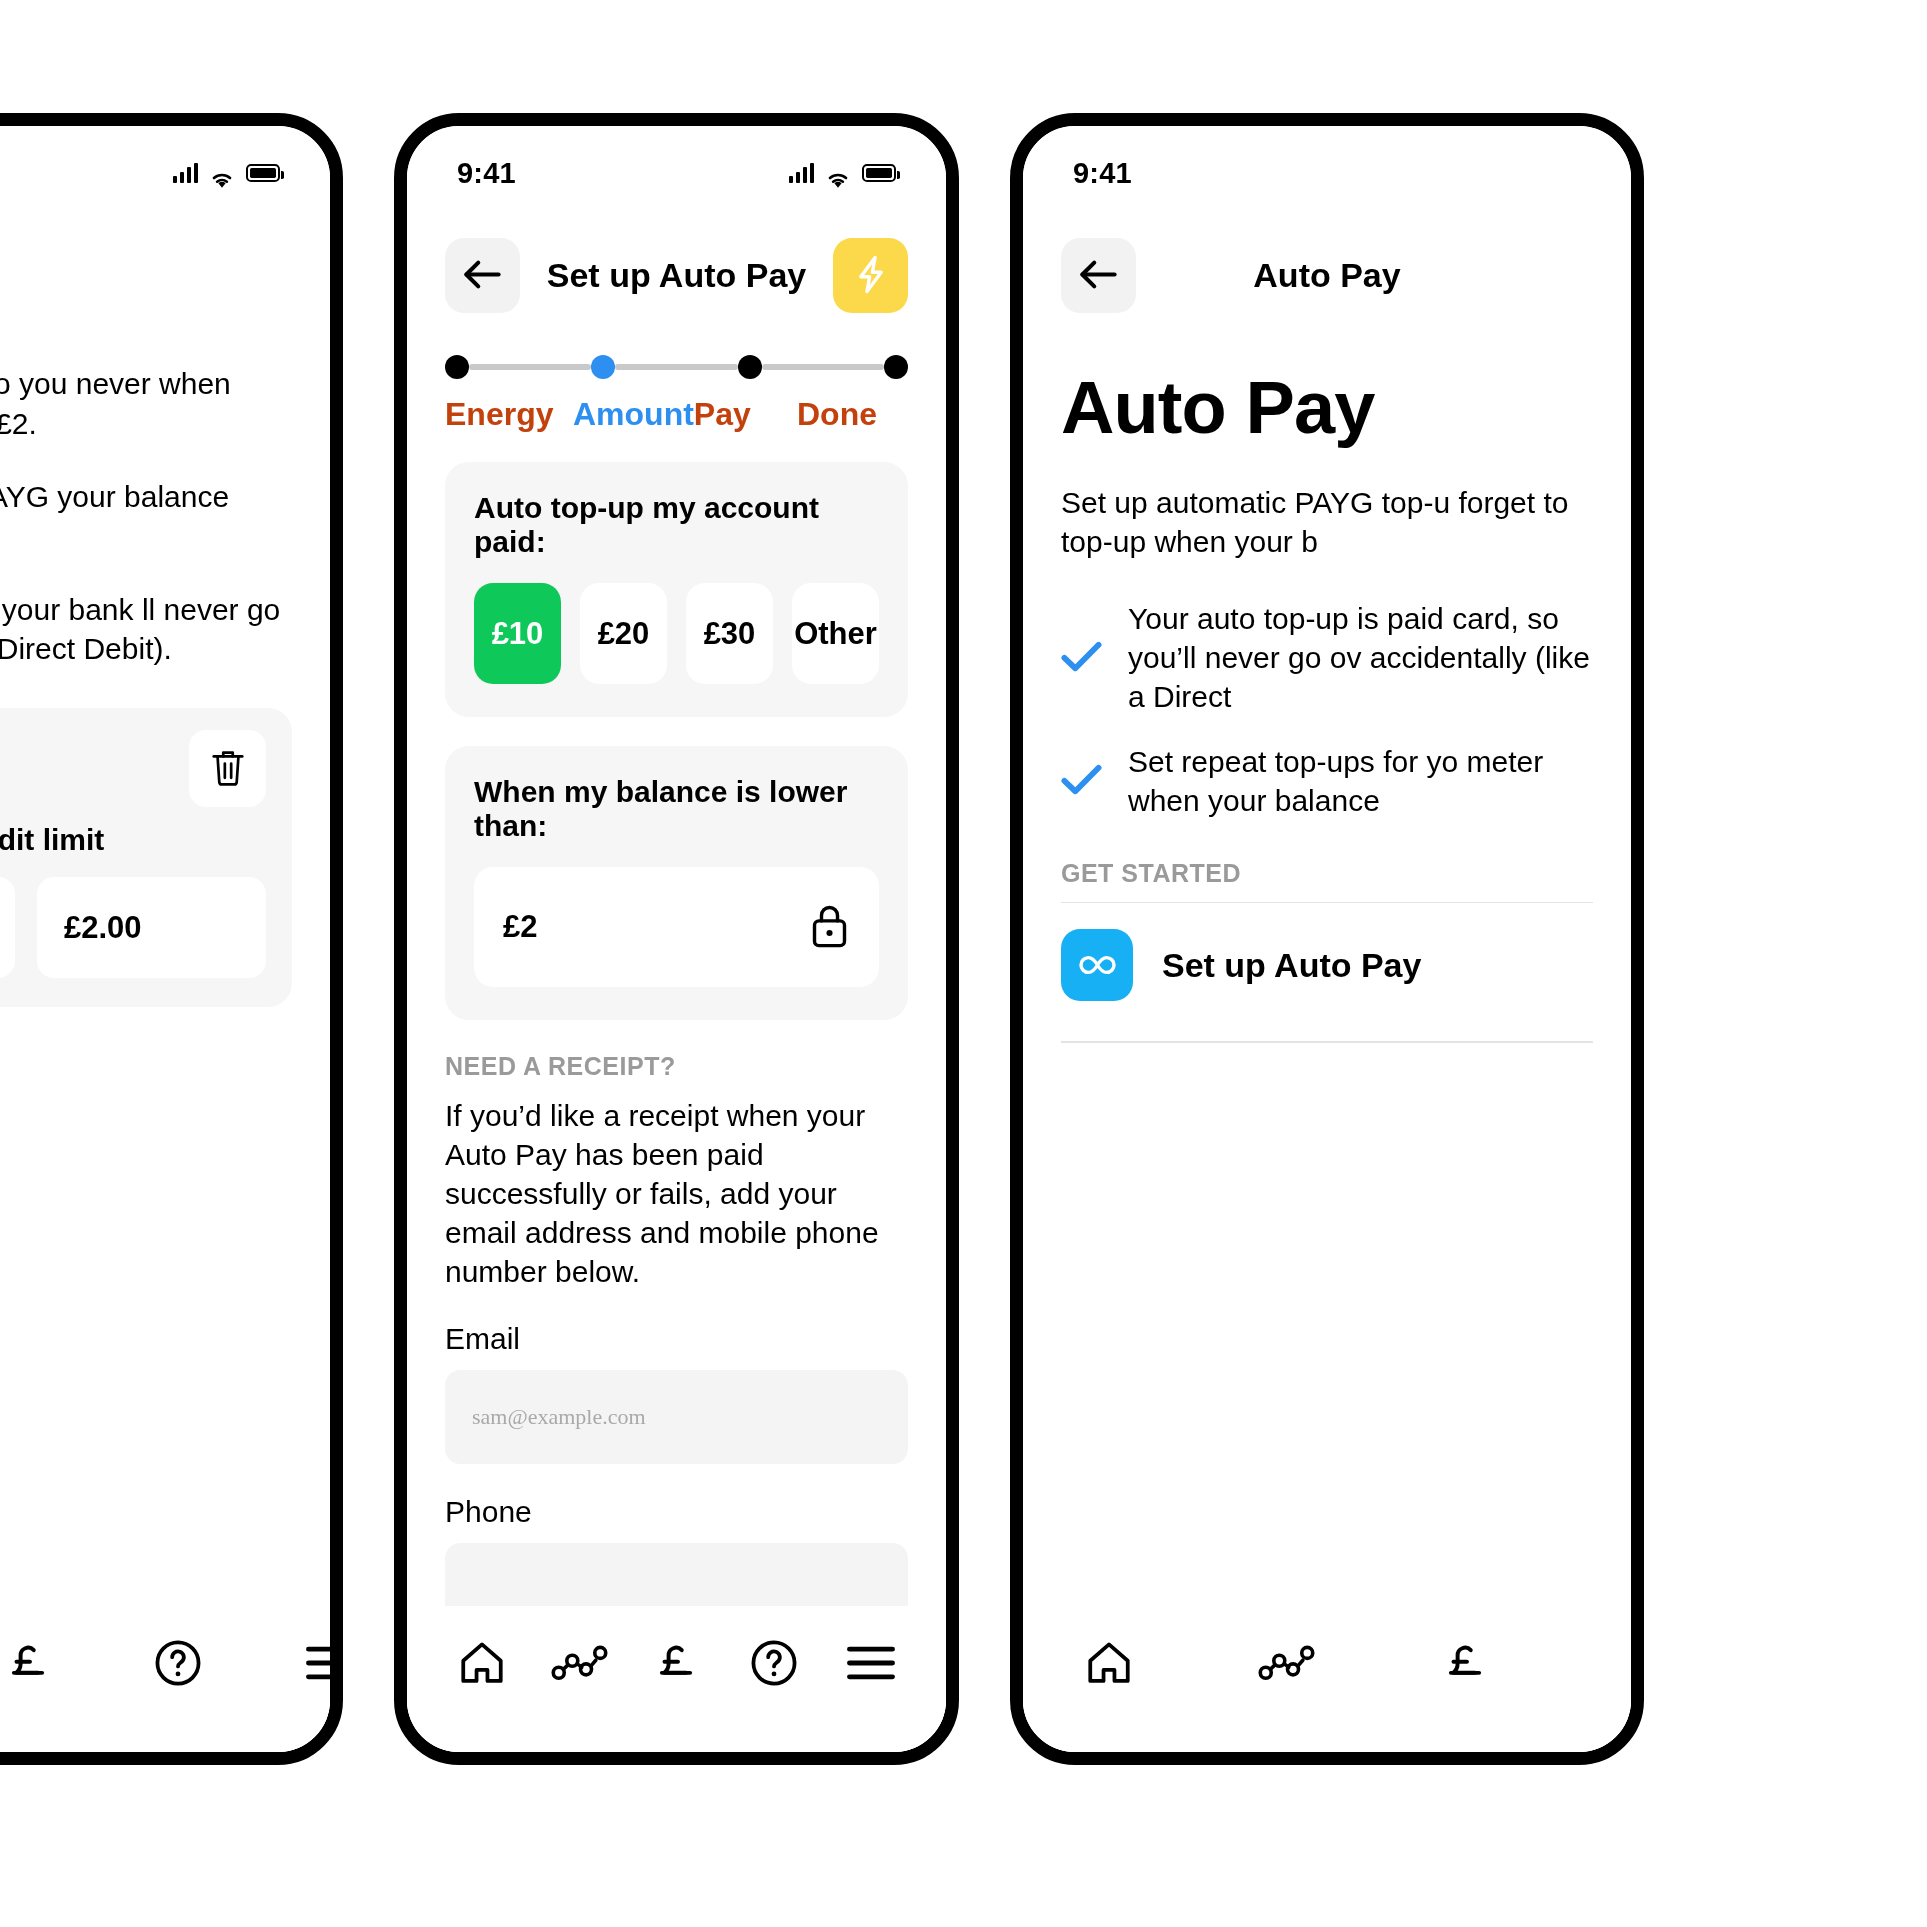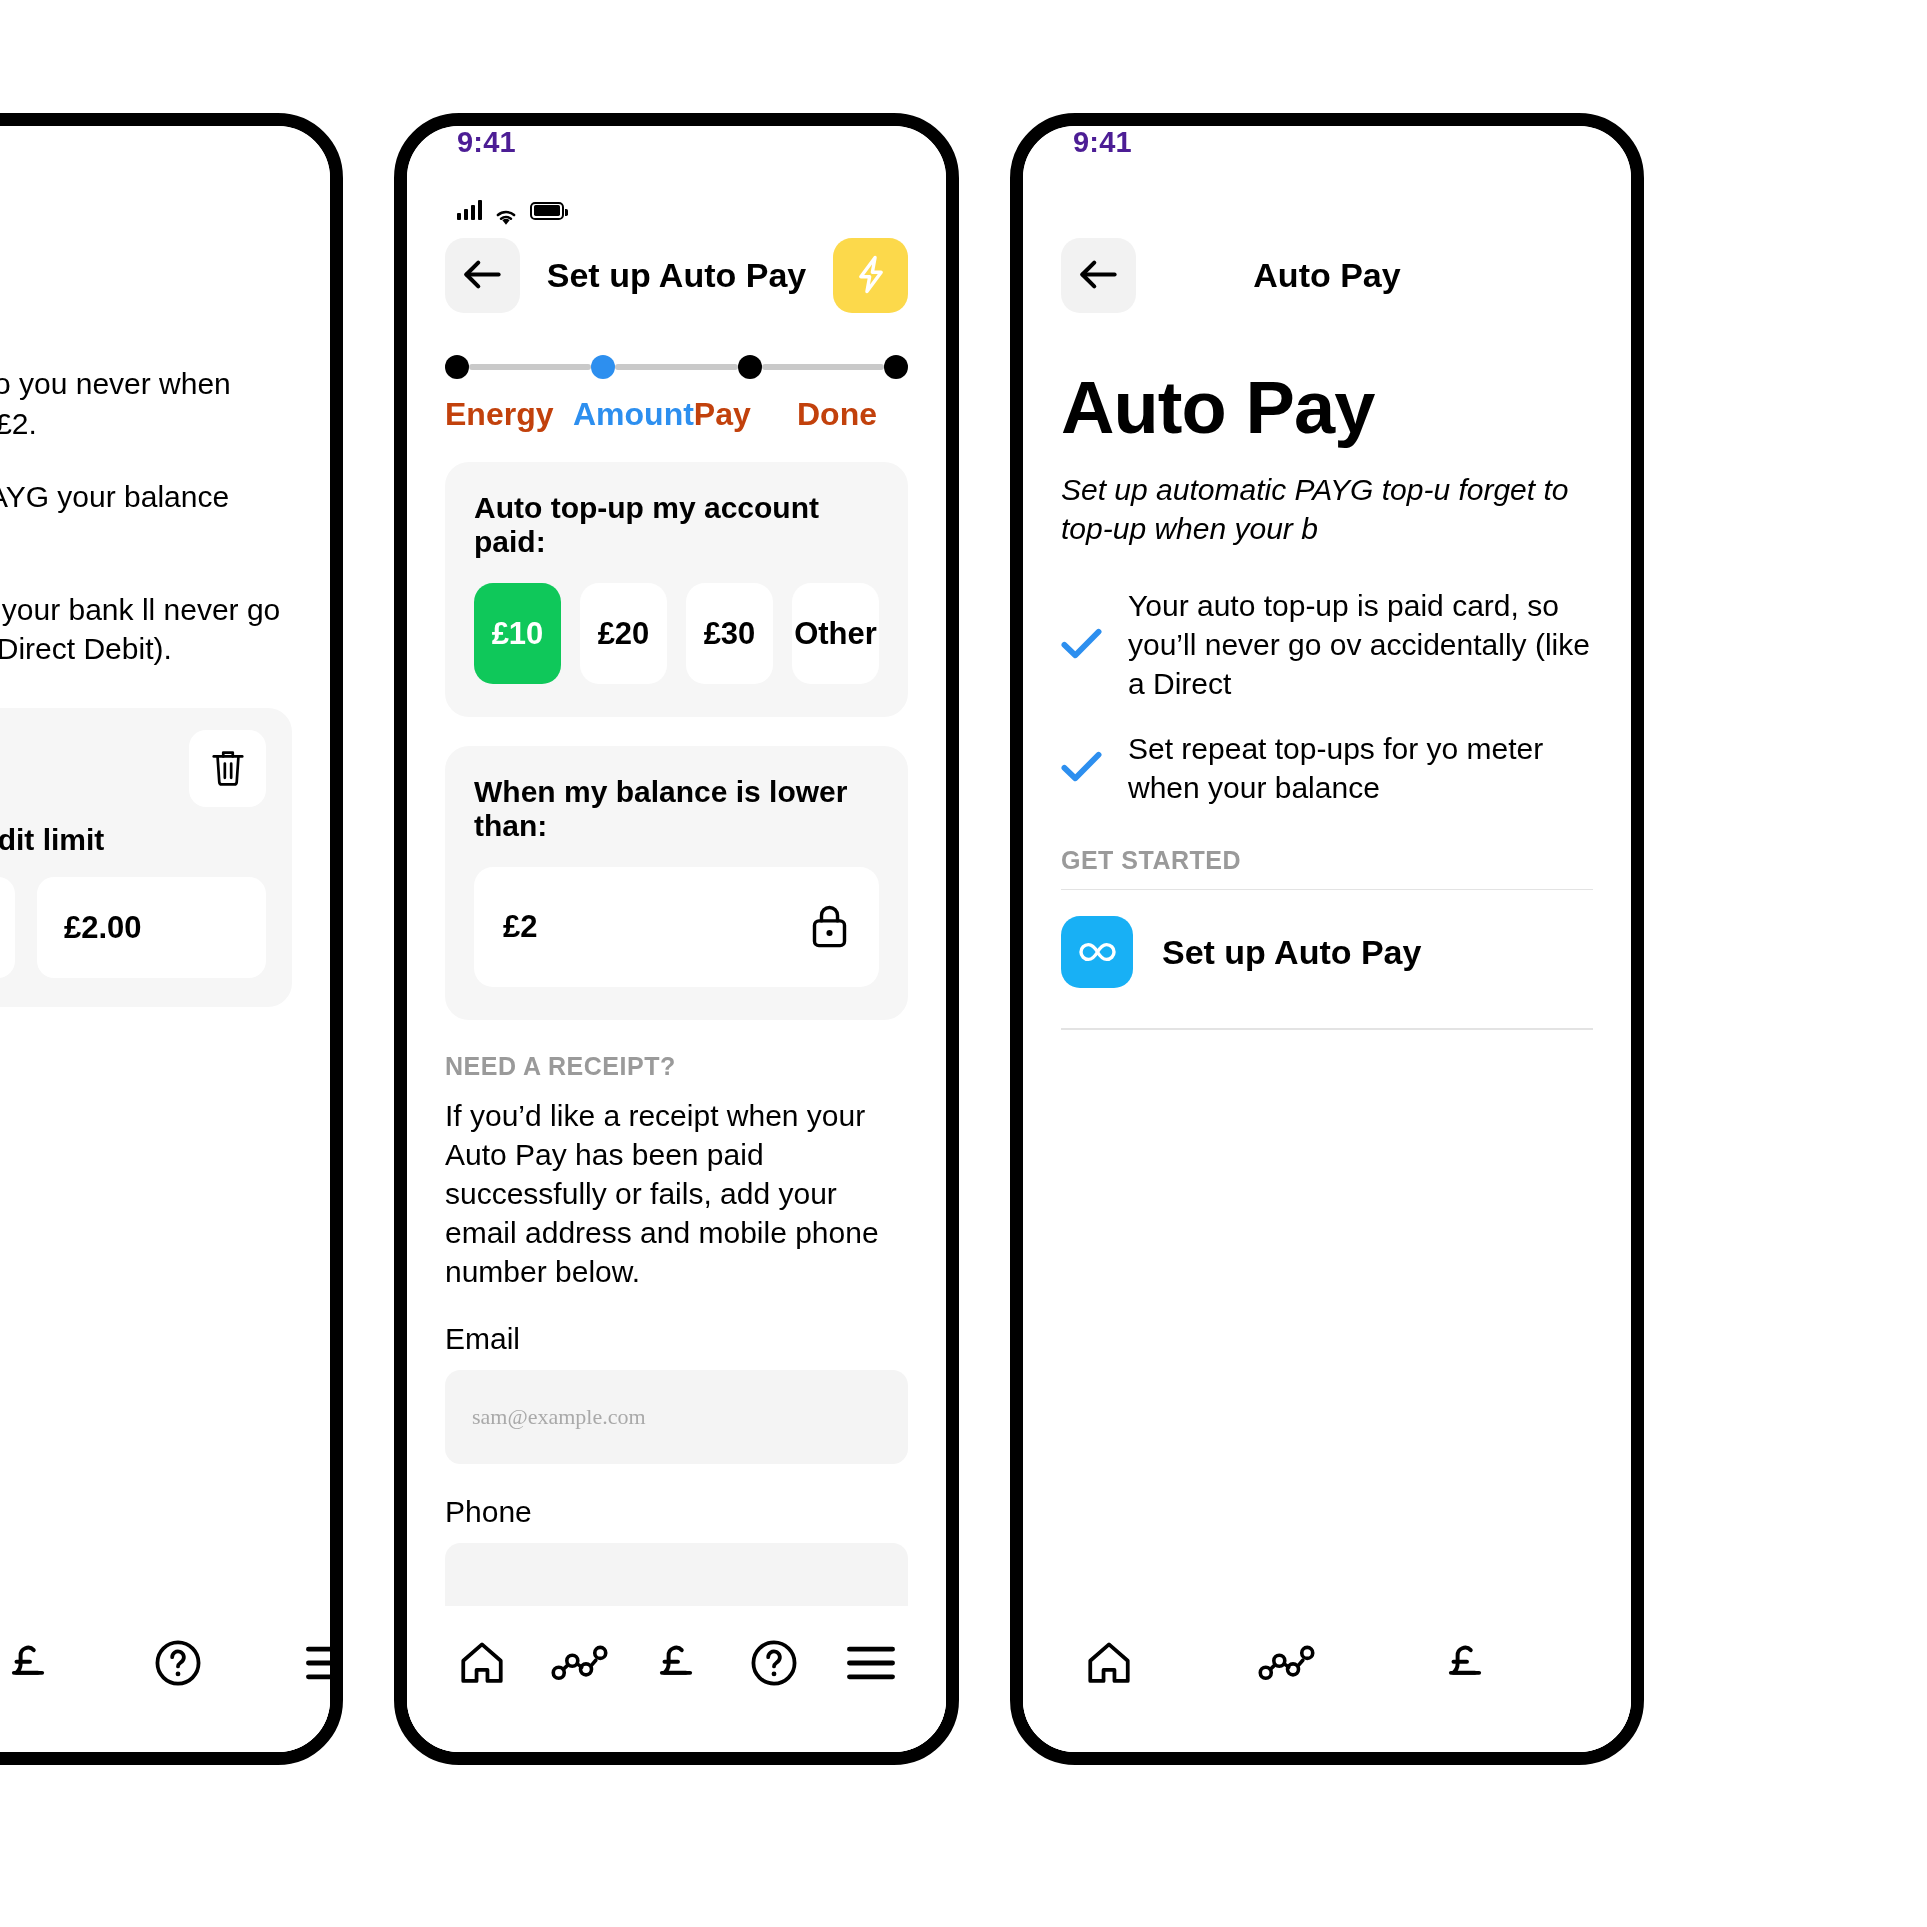--- a/index.html
+++ b/index.html
@@ -31,25 +31,24 @@
   
   #phone-left  { left:-291px; top:113px;  width:634px;  height:1652px; }
   
   #phone-mid   { left:394px;  top:113px;  width:565px;  height:1652px; }
   
   #phone-right { left:1010px; top:113px;  width:634px;  height:1652px; }
 
   
   .statusbar {
     height:94px;
-    display:flex; align-items:flex-start;
+    display:flex; align-items:center;
     padding:0 50px;
     font-size:29px; font-weight:700; letter-spacing:0.2px;
-    color:#4c1d95;
-    flex-direction:column;
+    color:#000000;
   }
   .statusbar .time { flex:0 0 auto; }
   .statusbar .spacer { flex:1 1 auto; }
   .statusbar .icons { display:flex; align-items:center; gap:12px; }
   .sig { display:flex; align-items:flex-end; gap:2.6px; height:19px; }
   .sig i { display:block; width:4.3px; background:#000; border-radius:0.9px; }
   .sig i:nth-child(1){ height:6.8px; }
   .sig i:nth-child(2){ height:11px; }
   .sig i:nth-child(3){ height:15.4px; }
   .sig i:nth-child(4){ height:19.7px; }
@@ -151,21 +150,21 @@
   .limit-label { text-align:center; font-size:30px; font-weight:700; margin-top:15.4px; }
   .limit-fields { display:flex; gap:22px; margin-top:20.5px; }
   .limit-box {
     flex:1 1 0; height:101px; background:#ffffff; border-radius:17px;
     display:flex; align-items:center; padding:0 27px;
     font-size:31px; font-weight:700;
   }
 
   
   .hero-title { padding:0 38px; margin-top:34px; font-size:74px; font-weight:700; letter-spacing:-0.9px; }
-  .hero-copy { padding:0 38px; margin-top:20px; font-size:30px; line-height:1.30;font-style:italic; }
+  .hero-copy { padding:0 38px; margin-top:33px; font-size:30px; line-height:1.30; }
   .checks { padding:0 38px; margin-top:38px; }
   .check-row { display:flex; align-items:center; gap:26px; margin-top:26px; }
   .check-row:first-child { margin-top:0; }
   .check-ico { flex:0 0 auto; width:41px; }
   .check-txt { font-size:30px; line-height:1.30; }
   .get-started {
     padding:0 38px; margin-top:39px;
     font-size:25px; font-weight:700; letter-spacing:0.5px; color:#9a9a9a;
   }
   .list-divider { height:1.7px; background:#e3e3e3; margin:13.7px 38px 0 38px; }

